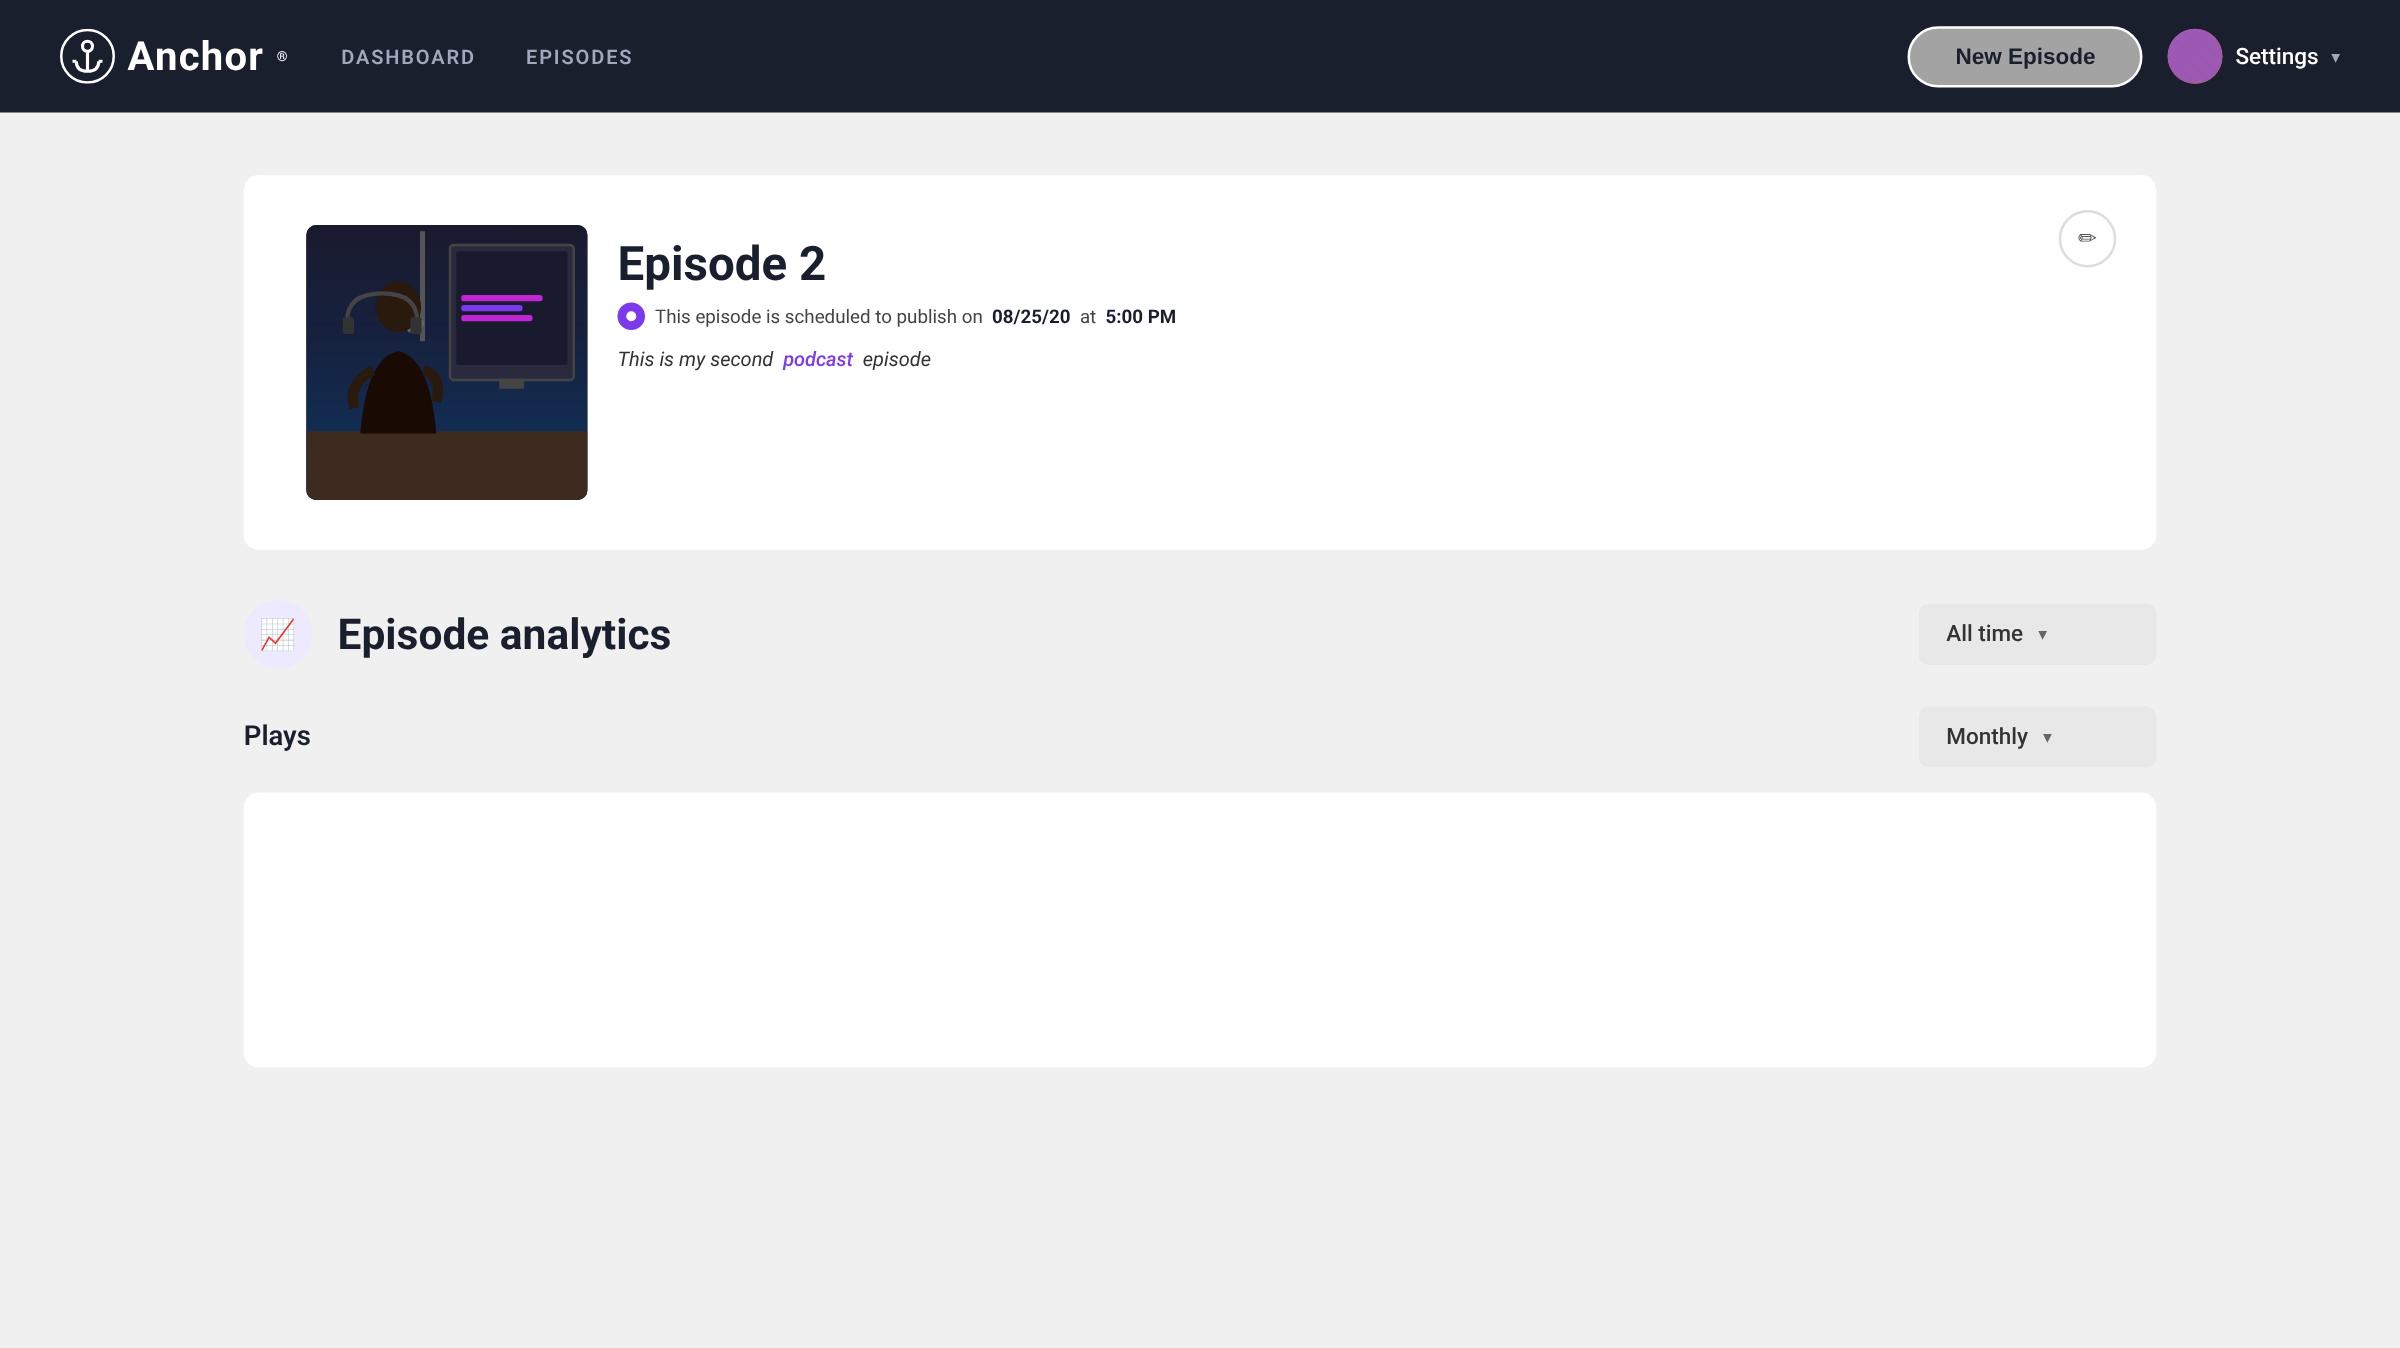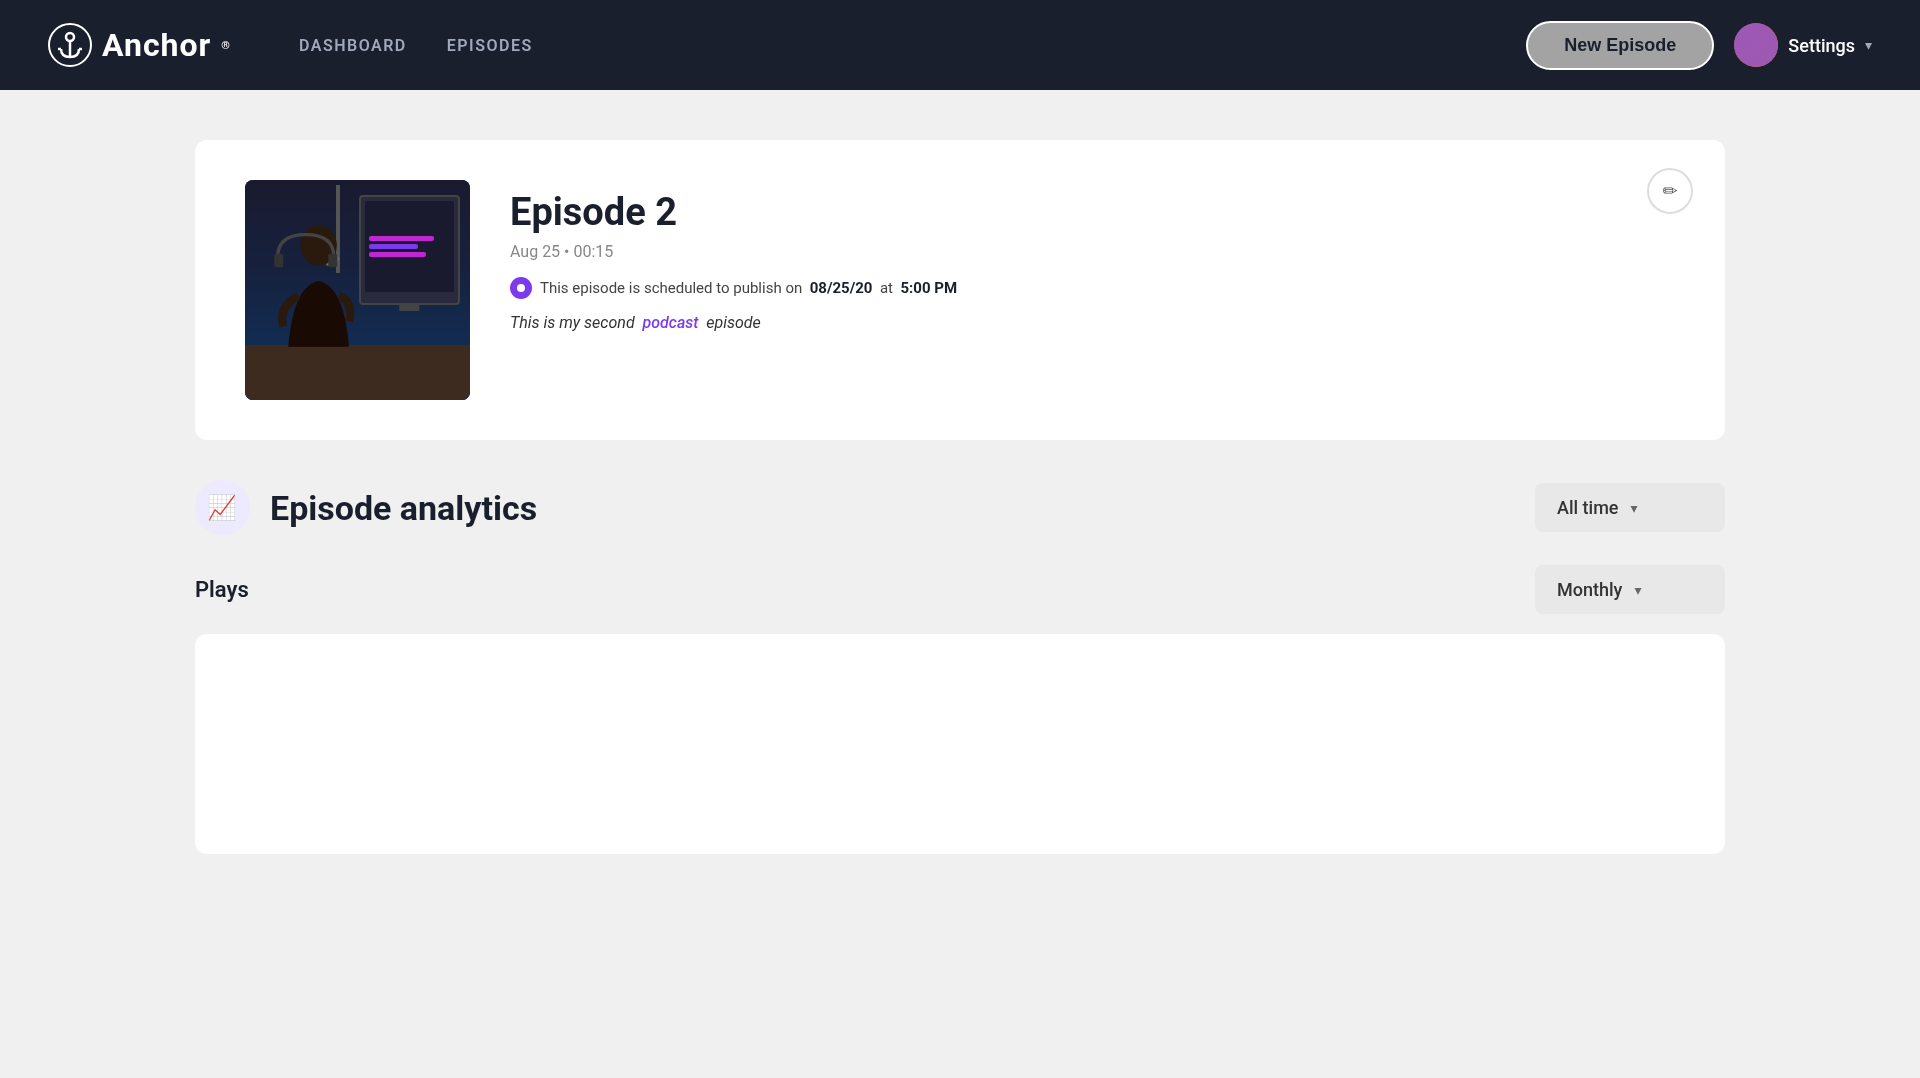--- a/index.html
+++ b/index.html
@@ -11,21 +11,21 @@
       width: 1920px;
     }
 
     
     .navbar {
       background: #1a1f2e;
       height: 90px;
       display: flex;
       align-items: center;
       padding: 0 48px;
-      gap: 48px;
+      gap: 22px;
     }
 
     .navbar-logo {
       display: flex;
       align-items: center;
       gap: 10px;
       text-decoration: none;
     }
 
     .anchor-icon {
@@ -111,21 +111,21 @@
       padding: 50px 195px;
     }
 
     
     .episode-card {
       background: #ffffff;
       border-radius: 12px;
       padding: 40px 50px;
       display: flex;
       align-items: flex-start;
-      gap: 40px;
+      gap: 24px;
       position: relative;
       margin-bottom: 40px;
     }
 
     .episode-thumbnail {
       width: 225px;
       height: 220px;
       border-radius: 8px;
       overflow: hidden;
       flex-shrink: 0;
@@ -458,21 +458,20 @@
         <svg style="position:absolute;bottom:55%;left:12%;width:30%;height:25%;" viewBox="0 0 60 40" xmlns="http://www.w3.org/2000/svg">
           <path d="M5 25 Q5 5 30 5 Q55 5 55 25" stroke="#444" stroke-width="3" fill="none"></path>
           <rect x="2" y="22" width="8" height="12" rx="2" fill="#333"></rect>
           <rect x="50" y="22" width="8" height="12" rx="2" fill="#333"></rect>
         </svg>
       </div>
     </div>
 
     <div class="episode-info">
       <h1 class="episode-title">Episode 2</h1>
-      <p class="episode-meta">Aug 25 • 00:15</p>
 
       <div class="episode-schedule">
         <div class="schedule-icon">
           <div class="schedule-dot"></div>
         </div>
         <span class="schedule-text">
           <span>This episode is scheduled to publish on</span>
           &nbsp;<span class="schedule-bold">08/25/20</span>
           &nbsp;<span>at</span>
           &nbsp;<span class="schedule-bold">5:00 PM</span>

